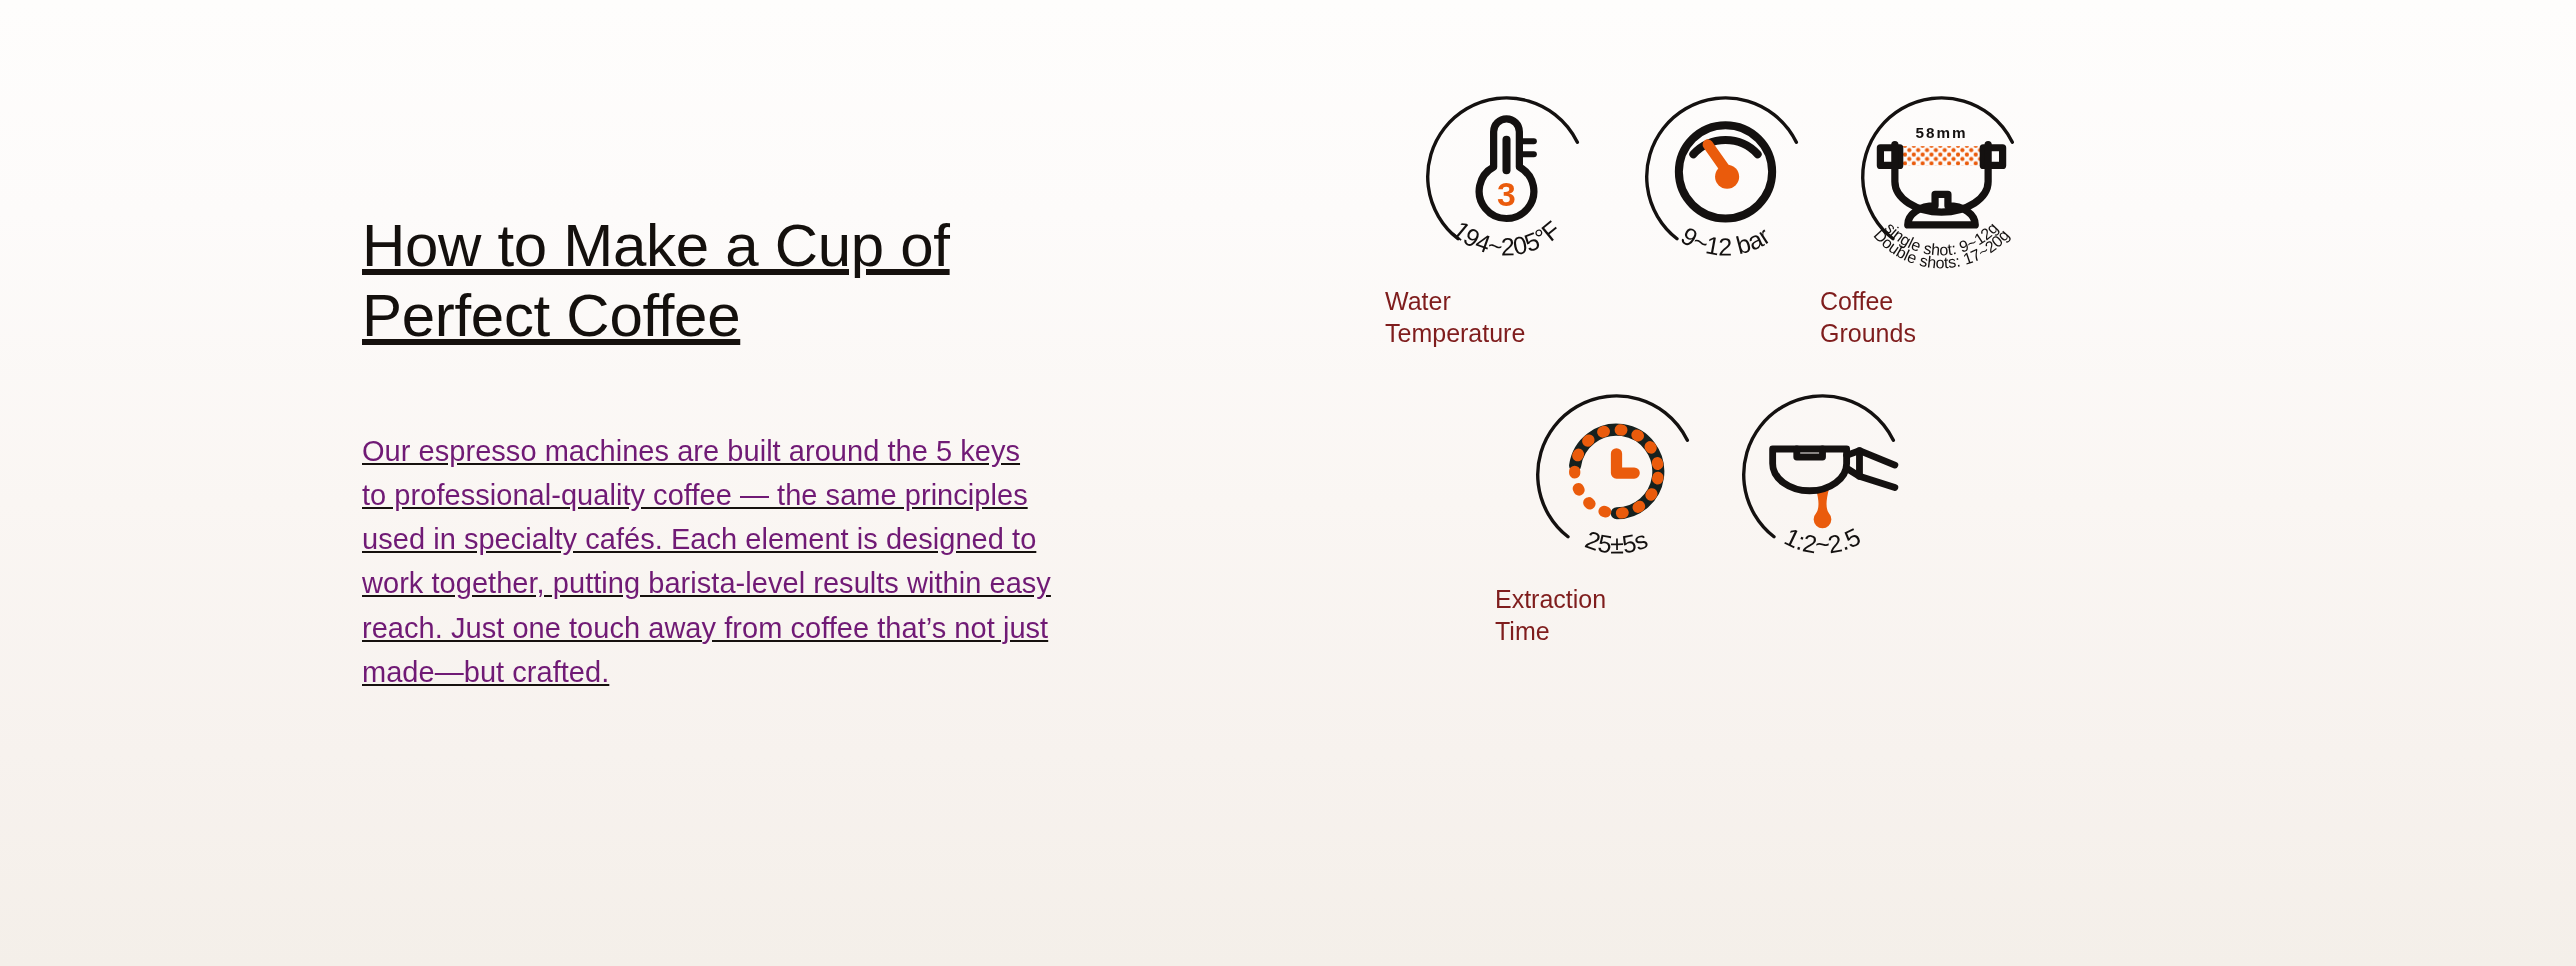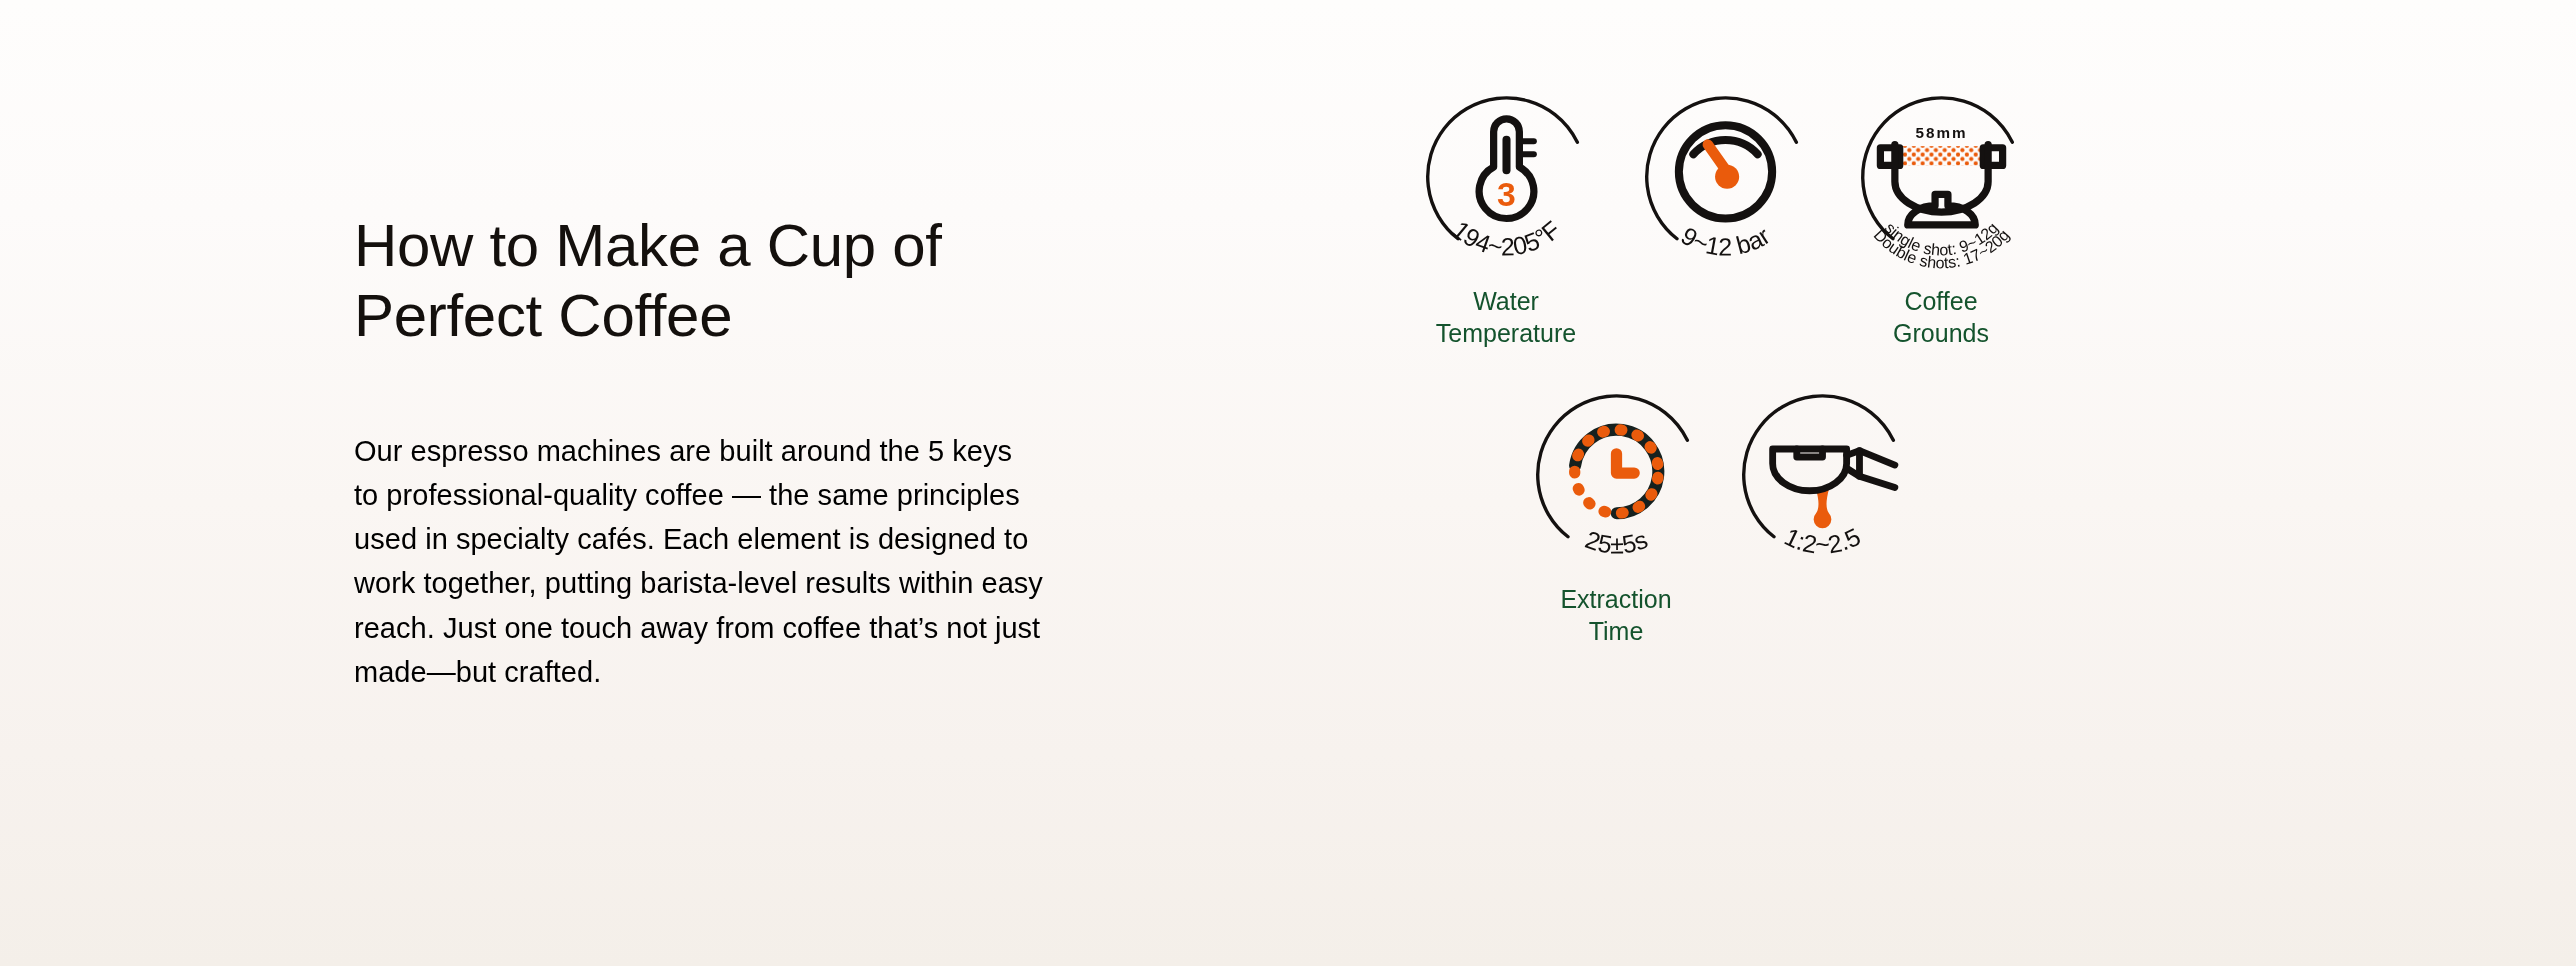--- a/index.html
+++ b/index.html
@@ -6,38 +6,38 @@
   * { margin:0; padding:0; box-sizing:border-box; }
   html, body { width:2576px; height:966px; }
   body {
     font-family:"Liberation Sans", sans-serif;
     background:linear-gradient(180deg,#fefdfc 0%,#fdfbfa 22%,#faf6f3 52%,#f7f2ee 78%,#f4efe9 100%);
     position:relative; overflow:hidden; color:#16110e;
   }
   .stage { position:absolute; inset:0; }
 
   
-  .copy { position:absolute; left:354px; top:211px; width:757px; }
+  .copy { position:absolute; left:362px; top:211px; width:757px;text-decoration:underline; }
   .headline {
     font-size:60px; line-height:1.16; font-weight:400;
     letter-spacing:-0.3px; color:#14100d; white-space:pre-line;
   }
   .body-copy {
     margin-top:79px; font-size:29px; line-height:1.52;
-    color:#000000; letter-spacing:0.04px; white-space:pre-line; max-width:741px;
+    color:#701a75; letter-spacing:0.04px; white-space:pre-line; max-width:741px;
   }
 
   
   .icon-cluster { position:absolute; left:1369px; top:77px; width:1127px; height:676px; }
   .badge { position:absolute; width:242px; }
   .badge .ring-wrap { position:relative; width:193px; height:201px; margin:0 auto; }
   .badge .ring-wrap svg { position:absolute; left:0; top:0; overflow:visible; }
   .caption {
-    margin-top:8px; text-align:center; font-size:25px;
-    line-height:1.26; color:#14532d; white-space:pre-line;
+    margin-top:8px; font-size:25px;
+    line-height:1.26; color:#7f1d1d; white-space:pre-line;
   }
 
   .b-temp  { left:16px;  top:0px; }
   .b-press { left:235px; top:0px; }
   .b-grind { left:451px; top:0px; }
   .b-time  { left:126px; top:298px; }
   .b-ratio { left:332px; top:298px; }
 </style>
 </head>
 <body>

